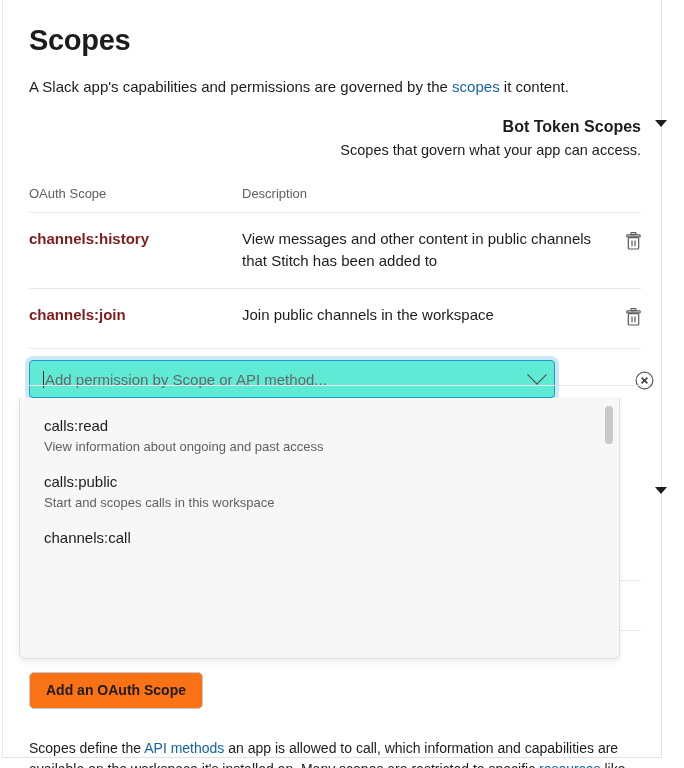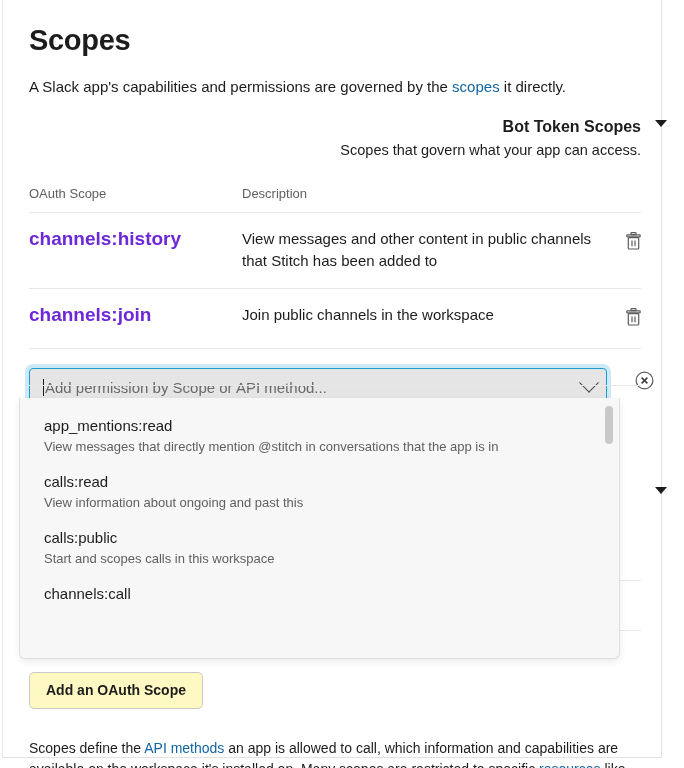--- a/index.html
+++ b/index.html
@@ -103,47 +103,47 @@
   .col-desc  { width: 362px; }
   .col-act    { width: 37px; }
   .scope-table td {
     vertical-align: top;
     padding: 15px 0 16px 0;
     border-bottom: 1px solid #e8e8e8;
     font-size: 15px;
     line-height: 22px;
   }
   .scope-name {
-    color: #6d28d9;
+    color: #7f1d1d;
     font-weight: 700;
     text-decoration: none;
-    font-size: 19px;
+    font-size: 15px;
   }
   .desc-cell { color: #1d1c1d; padding-right: 14px; }
   .act-cell { text-align: right; }
   .trash {
     display: inline-block;
     vertical-align: middle;
     margin-top: 4px;
   }
 
   
   .combo-row {
     position: relative;
     margin-top: 11px;
     height: 46px;
   }
   .combo-box {
     position: absolute;
     left: 0;
-    top: 8px;
-    width: 578px;
+    top: 0;
+    width: 526px;
     height: 38px;
     box-sizing: border-box;
-    background: #e5e5e5;
+    background: #5eead4;
     border: 1px solid #1d9bd1;
     border-radius: 4px;
     box-shadow: 0 0 0 4px rgba(29,155,209,0.22);
     display: flex;
     align-items: center;
     padding: 0 10px 0 13px;
   }
   .combo-caret {
     width: 1px;
     height: 17px;
@@ -234,21 +234,21 @@
   }
 
   
   .add-btn {
     display: inline-block;
     margin-top: 13px;
     padding: 9px 16px 10px 16px;
     font-size: 14px;
     font-weight: 700;
     color: #1d1c1d;
-    background: #fef9c3;
+    background: #f97316;
     border: 1px solid #c9c9c9;
     border-radius: 5px;
     cursor: pointer;
     font-family: "Liberation Sans", sans-serif;
   }
 
   
   .footer-text {
     font-size: 14px;
     line-height: 21px;
@@ -259,21 +259,21 @@
   }
 </style>
 </head>
 <body>
 
 <div class="page-frame">
   <div class="content">
 
     <h1 class="page-title">Scopes</h1>
 
-    <p class="intro"><span>A Slack app's capabilities and permissions are governed by the </span><a class="link" href="#">scopes</a><span> it directly.</span></p>
+    <p class="intro"><span>A Slack app's capabilities and permissions are governed by the </span><a class="link" href="#">scopes</a><span> it content.</span></p>
 
     <div class="section-head">
       <div class="collapse-tri sec1"></div>
       <h2 class="section-title">Bot Token Scopes</h2>
       <p class="section-sub">Scopes that govern what your app can access.</p>
     </div>
 
     <table class="scope-table">
       <colgroup>
         <col class="col-scope">
@@ -343,26 +343,22 @@
     <div class="bg-layer">
       <div class="bg-divider" style="top:385px"></div>
       <div class="bg-divider" style="top:580px"></div>
       <div class="bg-divider" style="top:630px"></div>
       <div class="collapse-tri sec2"></div>
     </div>
 
     <div class="dropdown" id="dropdown-root" style="top: 398px;">
       <div class="dd-scroll">
         <div class="dd-item">
-          <div class="dd-name">app_mentions:read</div>
-          <div class="dd-desc">View messages that directly mention @stitch in conversations that the app is in</div>
-        </div>
-        <div class="dd-item">
           <div class="dd-name">calls:read</div>
-          <div class="dd-desc">View information about ongoing and past this</div>
+          <div class="dd-desc">View information about ongoing and past access</div>
         </div>
         <div class="dd-item">
           <div class="dd-name">calls:public</div>
           <div class="dd-desc">Start and scopes calls in this workspace</div>
         </div>
         <div class="dd-item">
           <div class="dd-name">channels:call</div>
 
         </div>
       </div>

